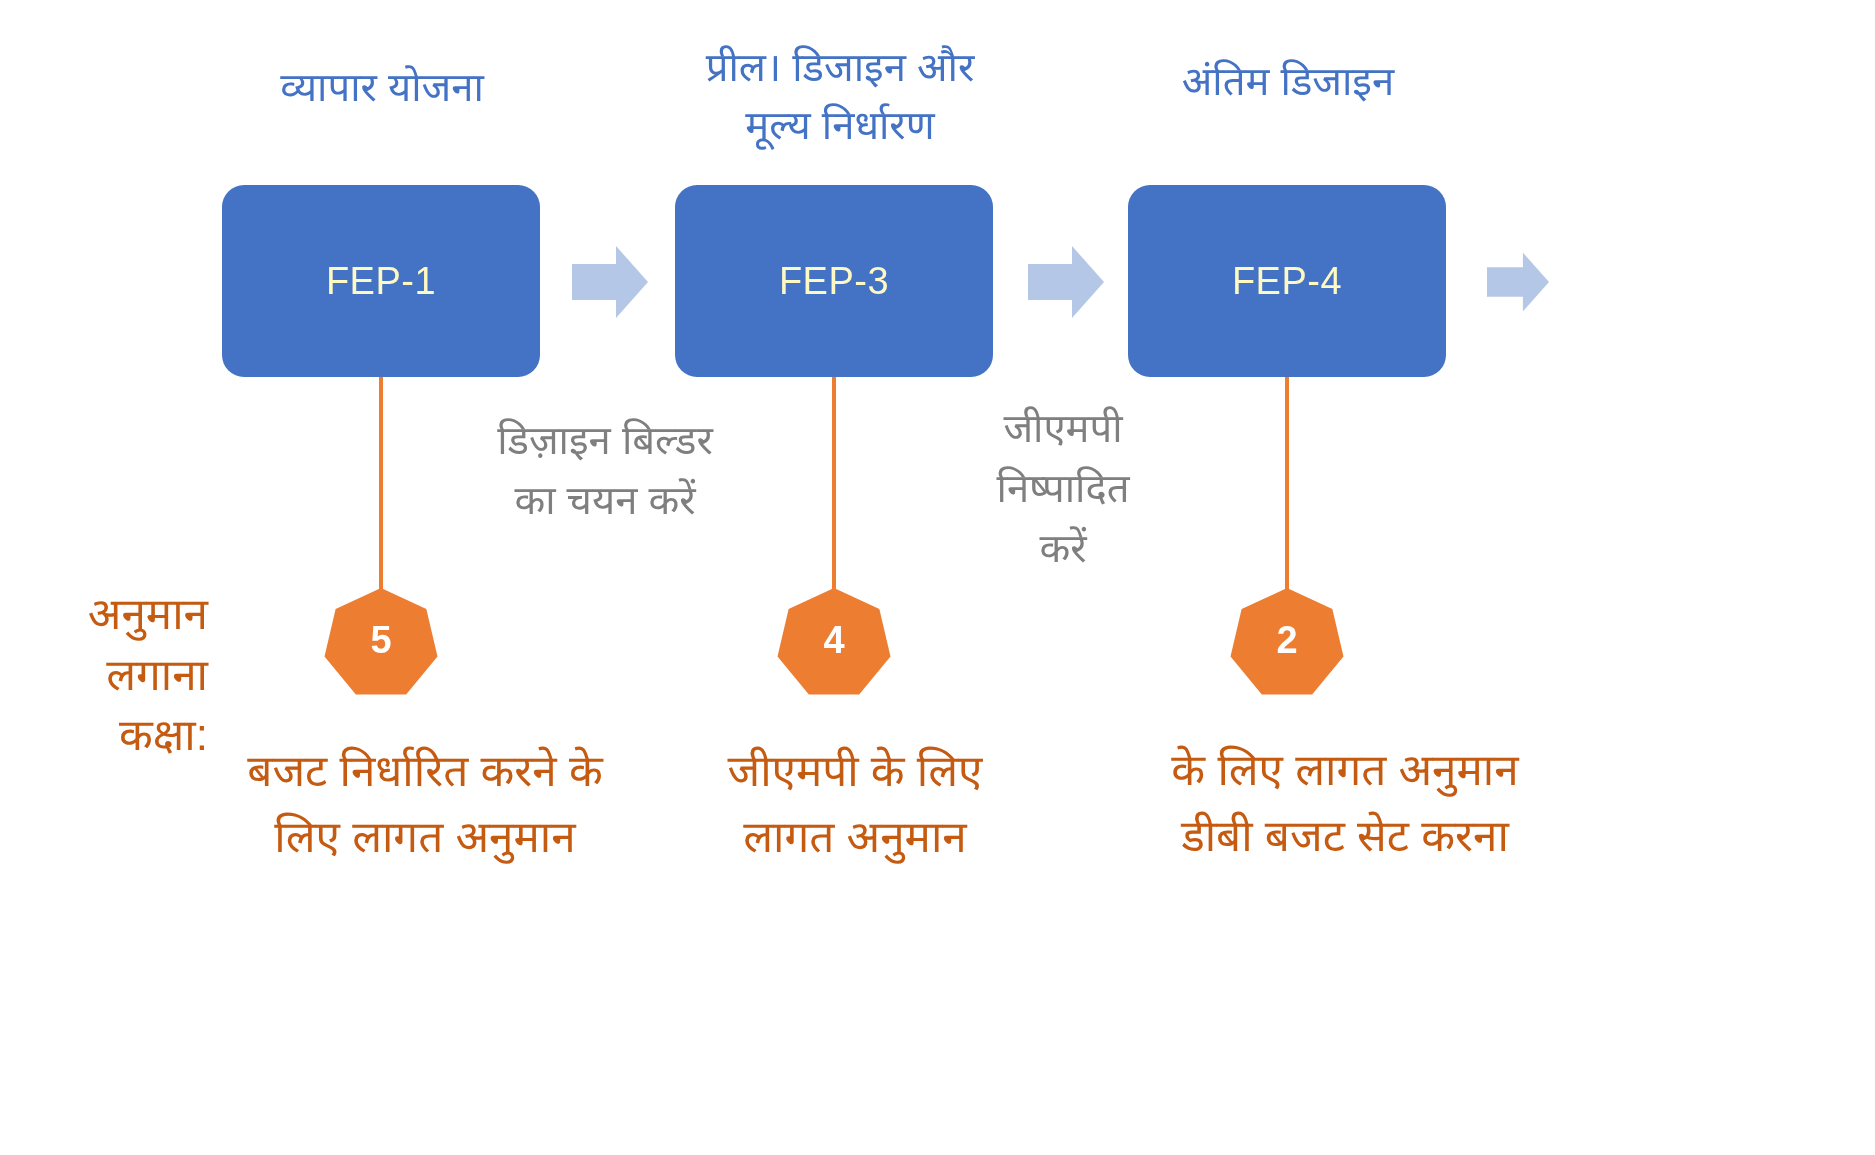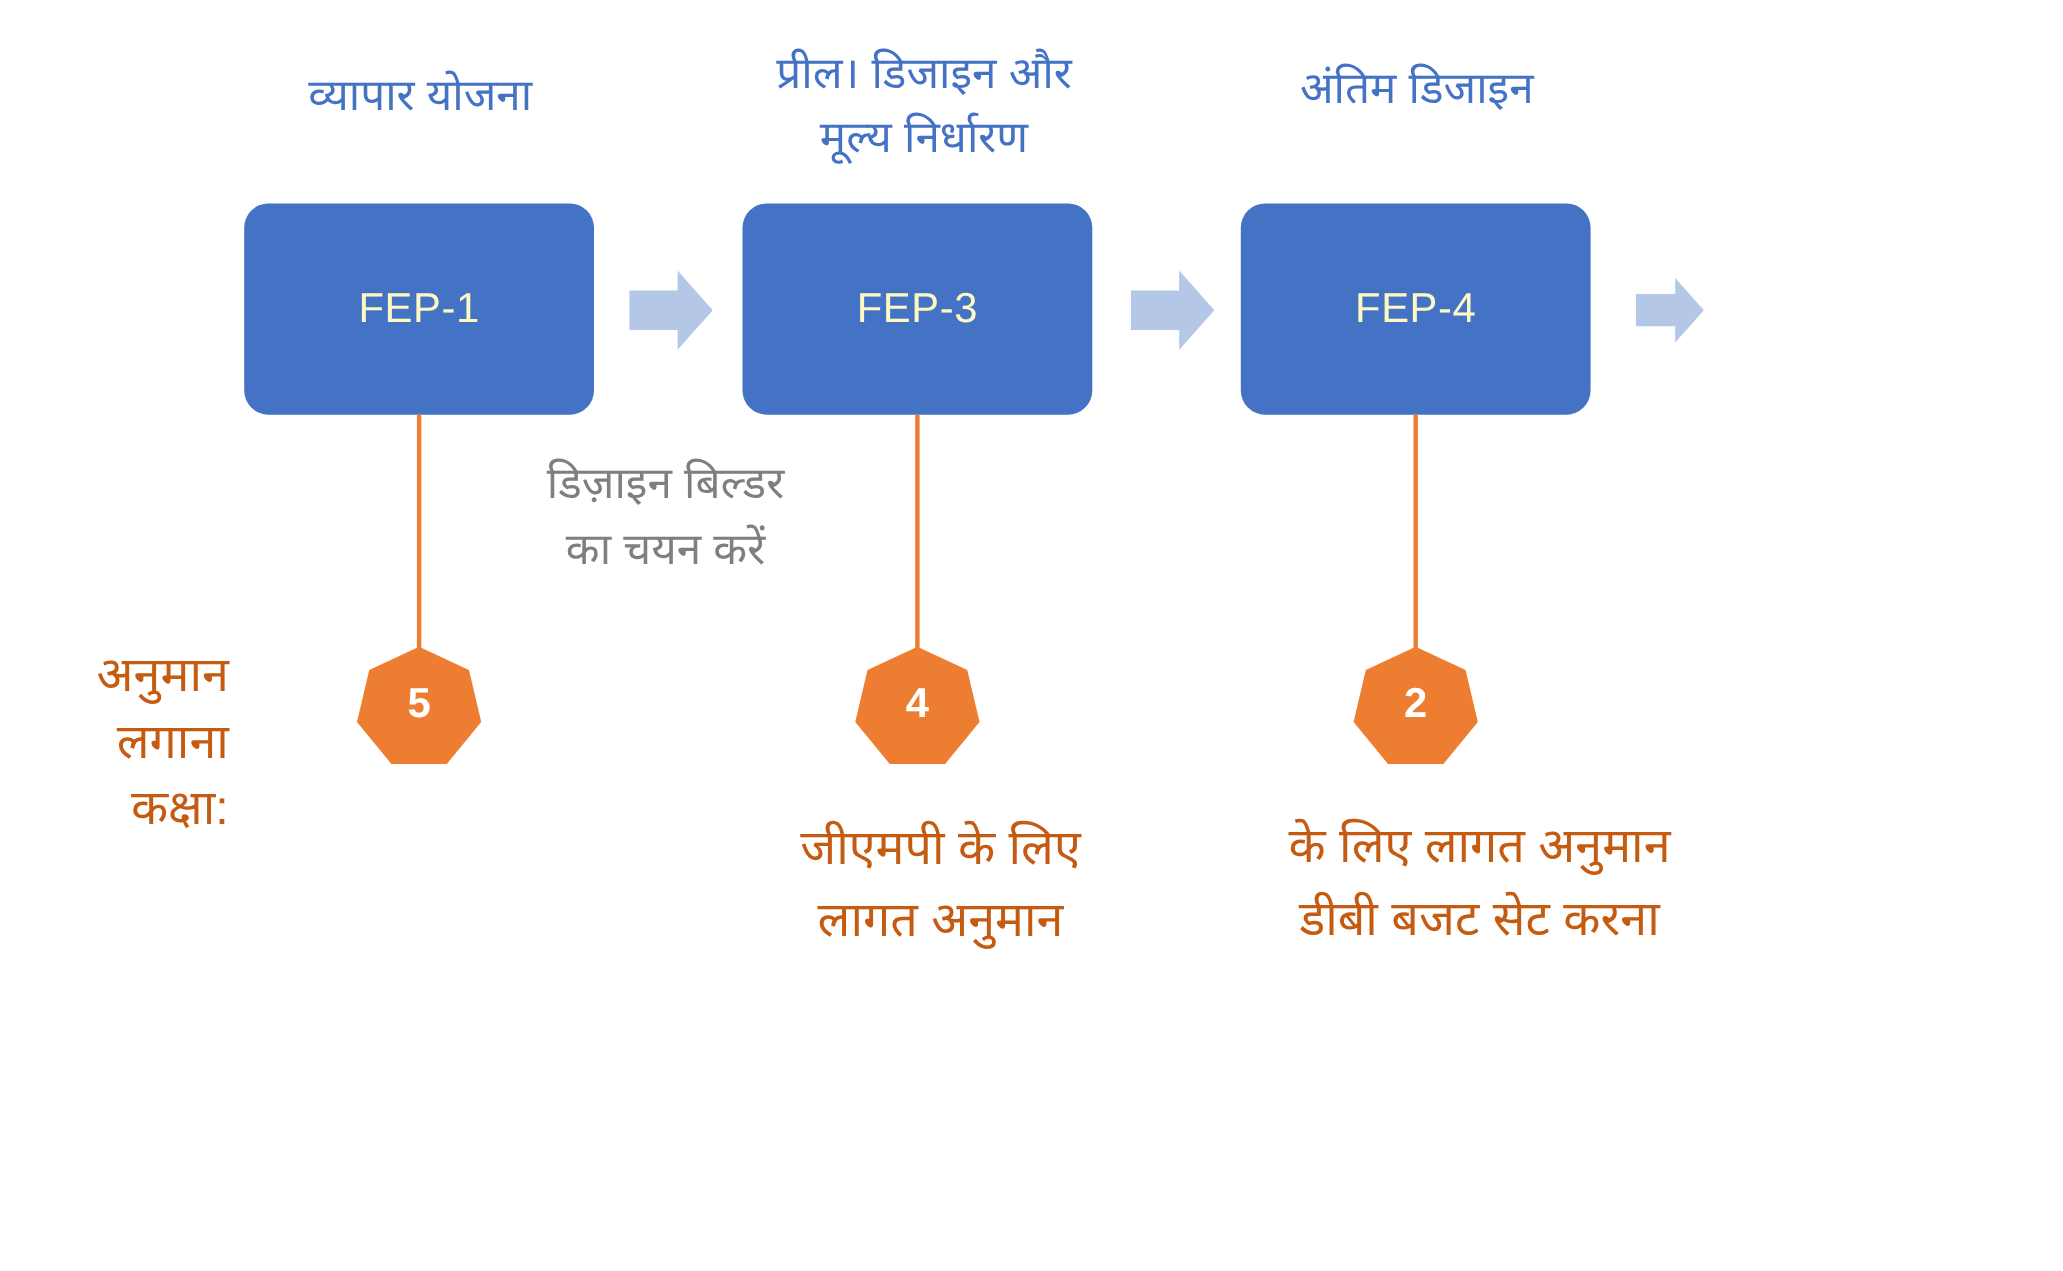--- a/index.html
+++ b/index.html
@@ -122,37 +122,42 @@
   </svg>
   <svg class="abs arrow a2" viewBox="0 0 76 84" aria-hidden="true">
     <polygon points="0,24 44,24 44,6 76,42 44,78 44,60 0,60"></polygon>
   </svg>
   <svg class="abs arrow a3" viewBox="0 0 76 84" aria-hidden="true">
     <polygon points="0,24 44,24 44,6 76,42 44,78 44,60 0,60"></polygon>
   </svg>
 
   <div class="abs transition-label tr1">डिज़ाइन बिल्डर
 का चयन करें</div>
+  <div class="abs transition-label tr2">जीएमपी
+निष्पादित
+करें</div>
 
   <div class="abs connector c1"></div>
   <div class="abs connector c2"></div>
   <div class="abs connector c3"></div>
 
   <div class="abs badge h1">
     <span>5</span>
   </div>
   <div class="abs badge h2">
     <span>4</span>
   </div>
   <div class="abs badge h3">
     <span>2</span>
   </div>
 
   <div class="abs side-label">अनुमान
 लगाना
 कक्षा:</div>
 
+  <div class="abs estimate-label e1">बजट निर्धारित करने के
+लिए लागत अनुमान</div>
   <div class="abs estimate-label e2">जीएमपी के लिए
 लागत अनुमान</div>
   <div class="abs estimate-label e3">के लिए लागत अनुमान
 डीबी बजट सेट करना</div>
 
 </div>
 
 </body></html>

